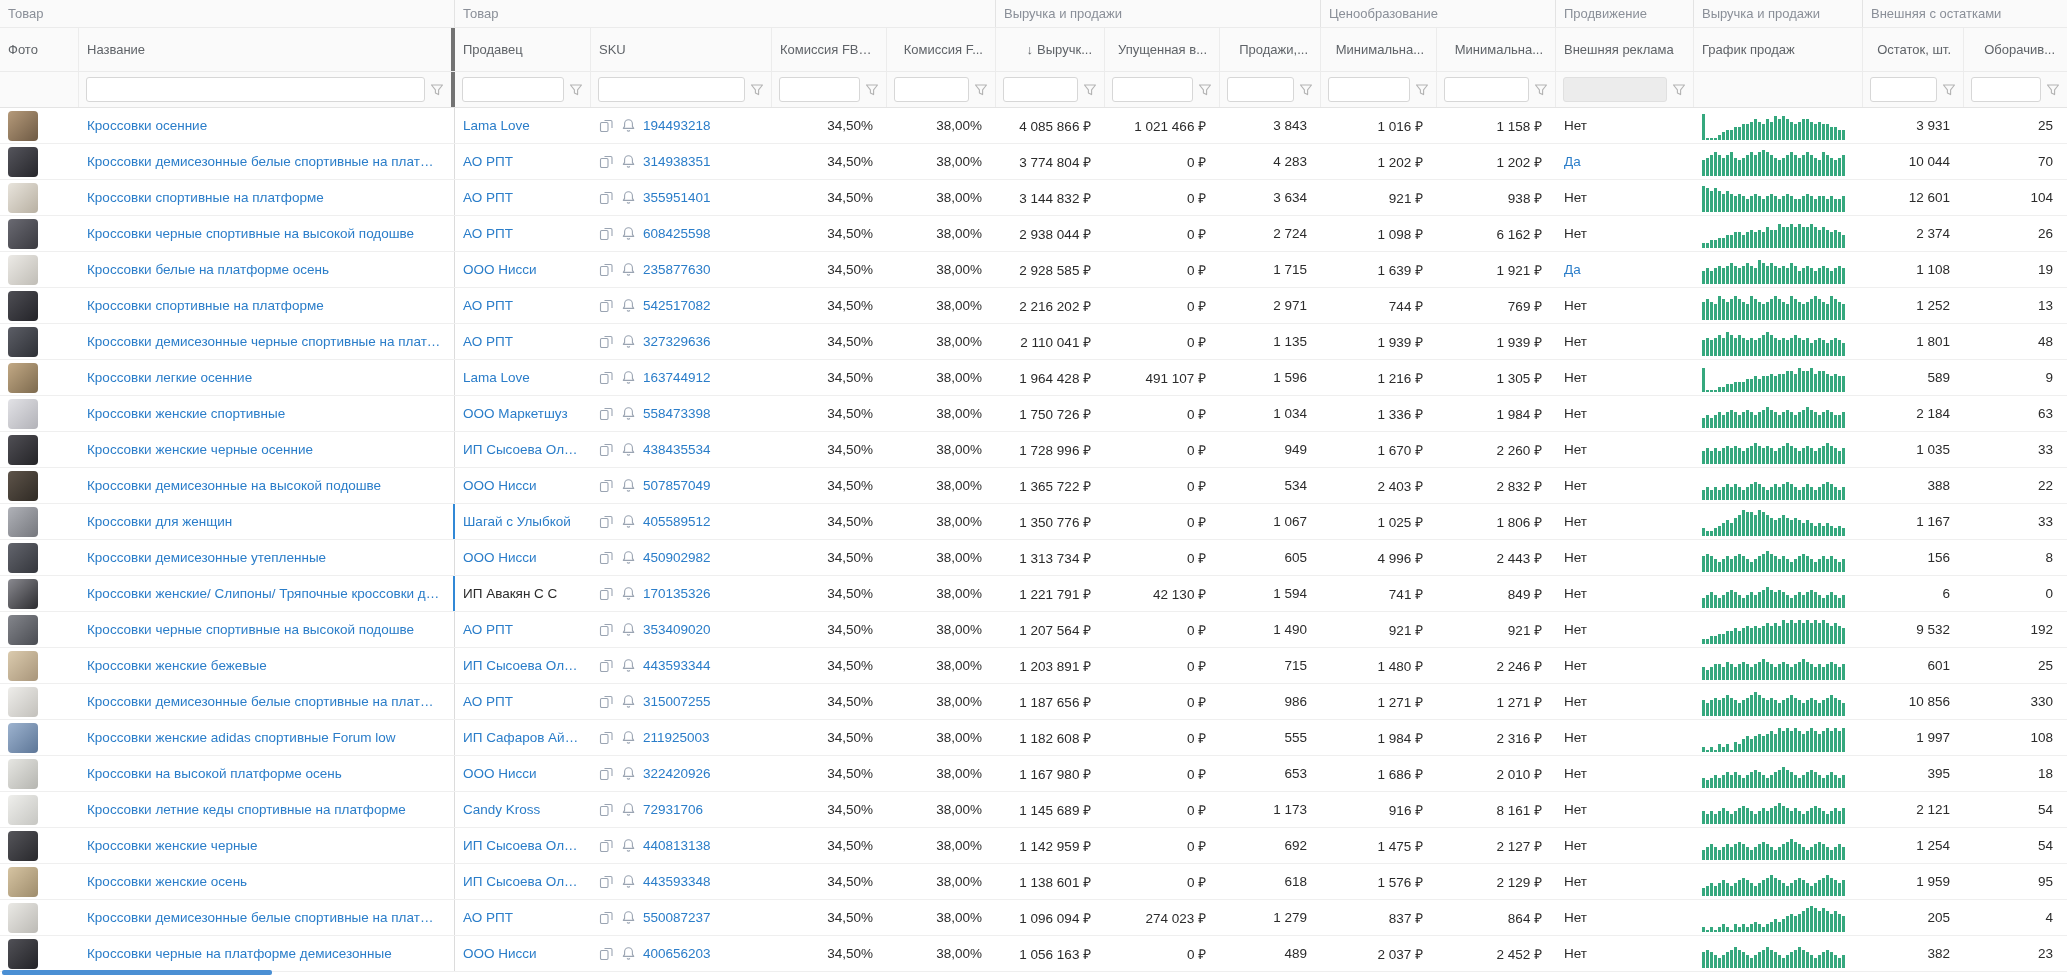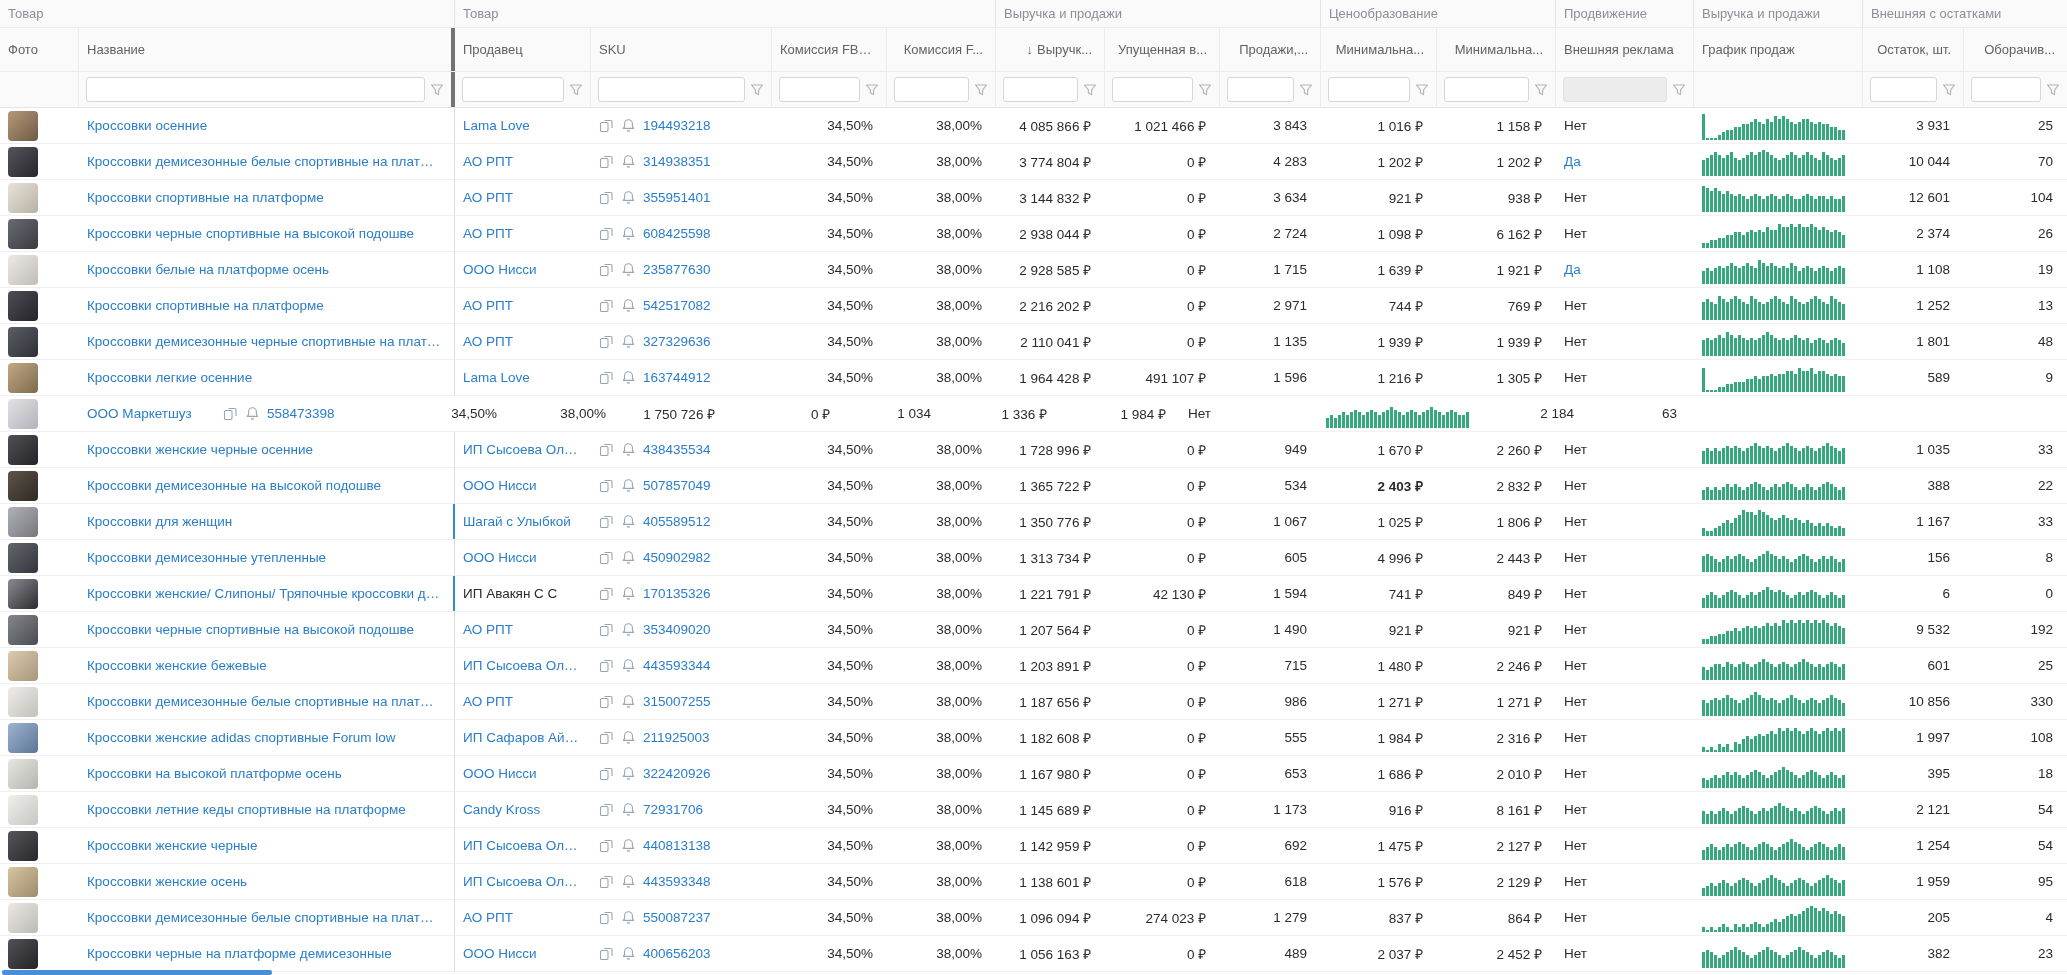--- a/index.html
+++ b/index.html
@@ -998,20 +998,23 @@
           <span>589</span>
         </div>
         <div class="cell right" style="width: 103px;">
           <span>9</span>
         </div>
       </div>
       <div class="row data-row">
         <div class="cell " style="width: 79px;">
           <div class="thumb" style="background: linear-gradient(135deg, rgb(226, 226, 230), rgb(178, 178, 184));"></div>
         </div>
+        <div class="cell frozen" style="width: 376px;">
+          <a class="link ellip">Кроссовки женские спортивные</a>
+        </div>
         <div class="cell " style="width: 136px;">
           <a class="link ellip">ООО Маркетшуз</a>
         </div>
         <div class="cell sku" style="width: 181px;">
           <span class="icon">
             <svg width="15" height="15" viewBox="0 0 15 15">
               <rect x="1.5" y="4.5" width="7.5" height="9" rx="1.2" fill="none" stroke="#9aa4b2" stroke-width="1.1"></rect>
               <path d="M5.5 2.5h6.3a1.2 1.2 0 0 1 1.2 1.2v6.3" fill="none" stroke="#9aa4b2" stroke-width="1.1"></path>
             </svg>
           </span>
@@ -1223,21 +1226,21 @@
         </div>
         <div class="cell right" style="width: 109px;">
           <span>1 365 722 ₽</span>
         </div>
         <div class="cell right" style="width: 115px;">
           <span>0 ₽</span>
         </div>
         <div class="cell right" style="width: 101px;">
           <span>534</span>
         </div>
-        <div class="cell right" style="width: 116px; font-weight: bold;">
+        <div class="cell right" style="width: 116px;">
           <span>2 403 ₽</span>
         </div>
         <div class="cell right" style="width: 119px;">
           <span>2 832 ₽</span>
         </div>
         <div class="cell " style="width: 138px;">
           <span class="plain">Нет</span>
         </div>
         <div class="cell " style="width: 169px;">
           <div class="spark">

